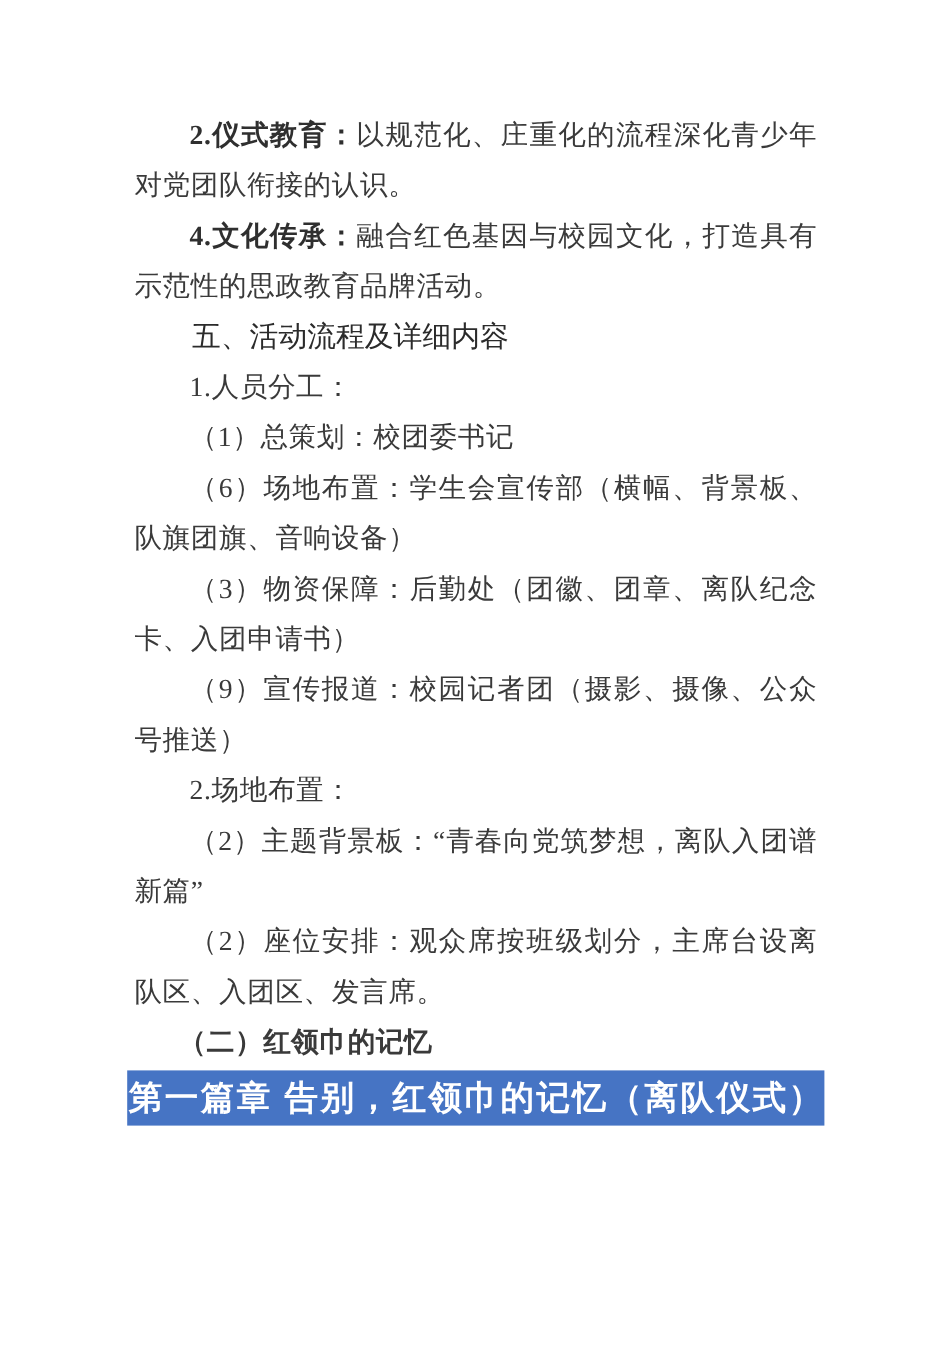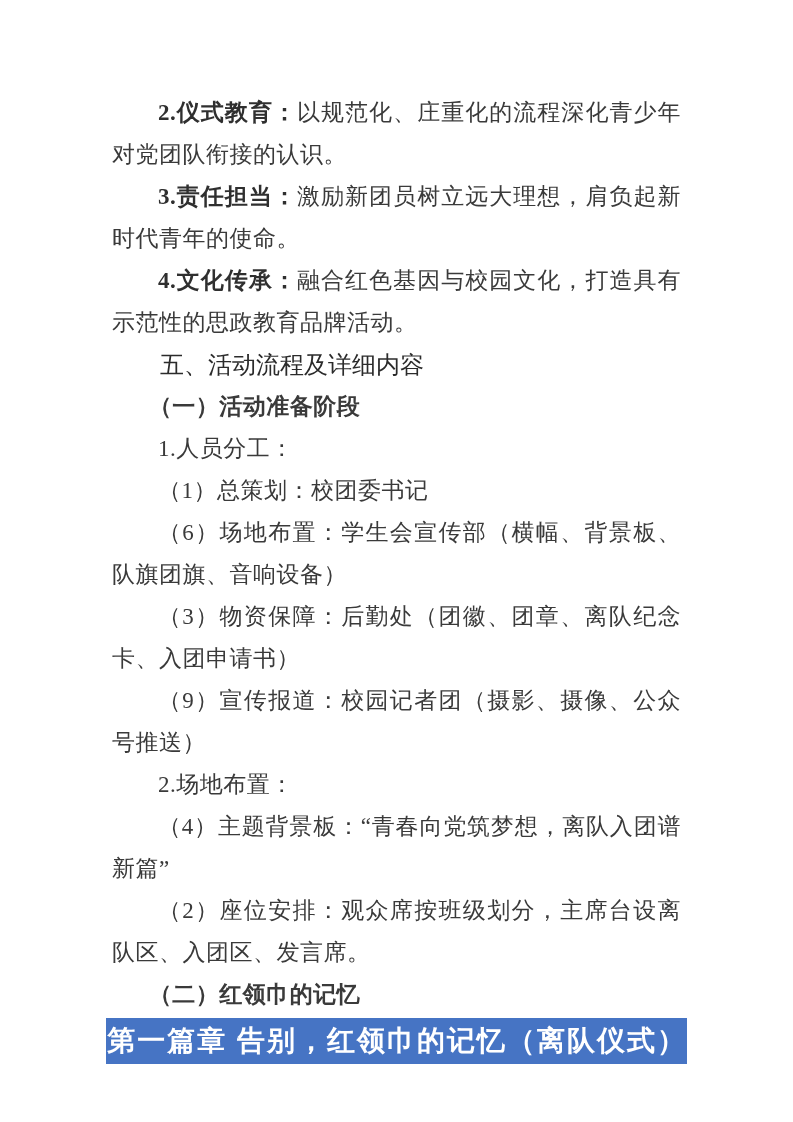--- a/index.html
+++ b/index.html
@@ -58,35 +58,33 @@
   }
 </style>
 </head>
 <body>
 
 <div class="page">
   <div class="content">
 
     <p><span class="lead">2.仪式教育：</span><span>以规范化、庄重化的流程深化青少年对党团队衔接的认识。</span></p>
 
-    <p><span class="lead">3.责任担当：</span><span>激励新团员树立远大理想，肩负起新时代青年的使命。</span></p>
 
     <p><span class="lead">4.文化传承：</span><span>融合红色基因与校园文化，打造具有示范性的思政教育品牌活动。</span></p>
 
     <h2 class="section-heading">五、活动流程及详细内容</h2>
 
-    <p class="subsection">（一）活动准备阶段</p>
 
     <p>1.人员分工：</p>
     <p>（1）总策划：校团委书记</p>
     <p>（6）场地布置：学生会宣传部（横幅、背景板、队旗团旗、音响设备）</p>
     <p>（3）物资保障：后勤处（团徽、团章、离队纪念卡、入团申请书）</p>
     <p>（9）宣传报道：校园记者团（摄影、摄像、公众号推送）</p>
     <p>2.场地布置：</p>
-    <p>（4）主题背景板：“青春向党筑梦想，离队入团谱新篇”</p>
+    <p>（2）主题背景板：“青春向党筑梦想，离队入团谱新篇”</p>
     <p>（2）座位安排：观众席按班级划分，主席台设离队区、入团区、发言席。</p>
 
     <p class="subsection">（二）红领巾的记忆</p>
 
     <div class="banner"><span>第一篇章 告别，红领巾的记忆（离队仪式）</span></div>
 
   </div>
 </div>
 
 </body></html>

